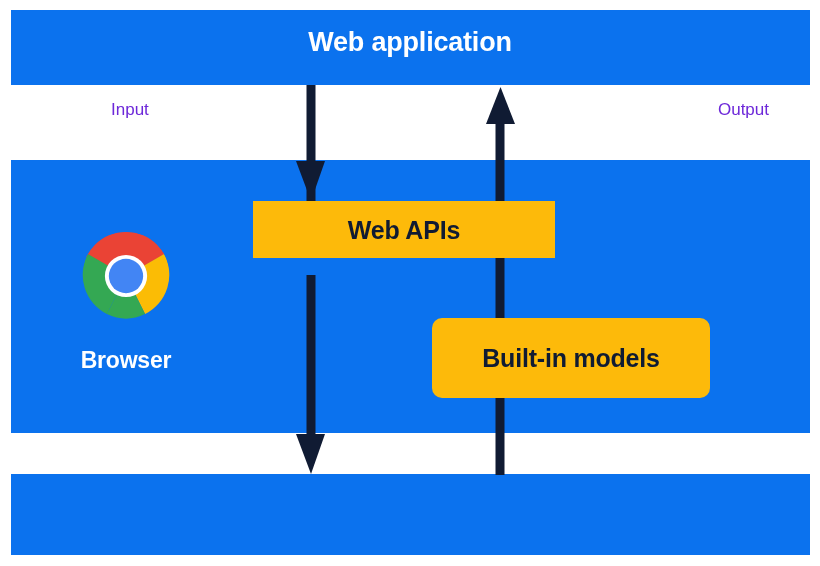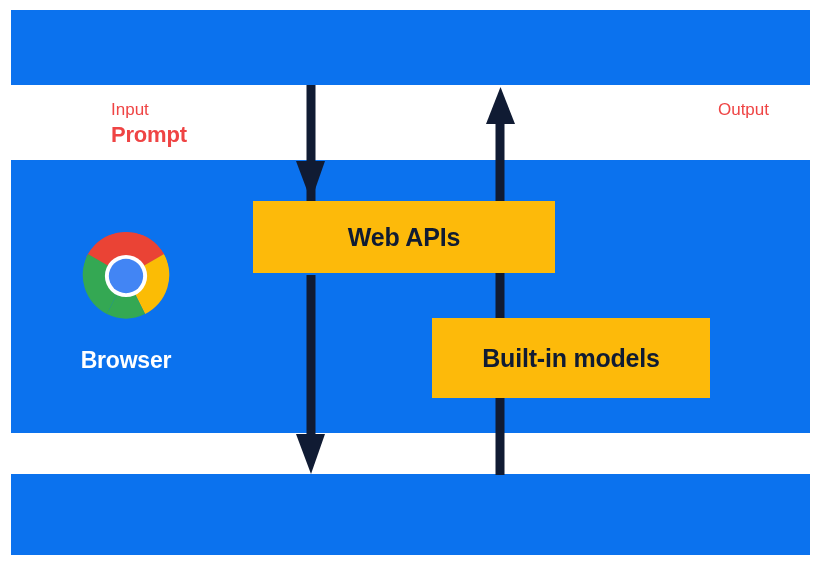--- a/index.html
+++ b/index.html
@@ -55,21 +55,21 @@
     font-weight: bold;
     letter-spacing: -0.2px;
     line-height: 1;
   }
   #webapp-title { top: 29px; }
   #hardware-title { top: 500px; }
 
   
   .io-block {
     position: absolute;
-    color: #ef4444;
+    color: #6d28d9;
     line-height: 1.15;
   }
   #io-input {
     left: 111px;
     top: 100px;
     text-align: left;
   }
   #io-output {
     right: 51px;
     top: 100px;
@@ -108,29 +108,30 @@
     justify-content: center;
     text-align: center;
     font-weight: bold;
     letter-spacing: -0.2px;
     line-height: 1.2;
   }
   #box-webapis {
     left: 253px;
     top: 201px;
     width: 302px;
-    height: 72px;
+    height: 57px;
     font-size: 25px;
   }
   #box-builtin {
     left: 432px;
     top: 318px;
     width: 278px;
     height: 80px;
     font-size: 25px;
+    border-radius: 10px;
   }
 
   
   #browser-group {
     position: absolute;
     left: 52px;
     top: 232px;
     width: 148px;
     text-align: center;
   }
@@ -149,28 +150,28 @@
     letter-spacing: -0.2px;
     line-height: 1;
   }
 </style>
 </head>
 <body>
 
 <div id="canvas">
 
   <div class="band" id="band-webapp"></div>
+  <div class="band-title" id="webapp-title">Web application</div>
 
   <div class="band" id="band-browser"></div>
 
   <div class="band" id="band-hardware"></div>
 
   <div class="io-block" id="io-input">
     <span class="io-kind">Input</span>
-    <span class="io-value">Prompt</span>
   </div>
 
   <div class="io-block" id="io-output">
     <span class="io-kind">Output</span>
   </div>
 
   <svg class="arrow-svg" viewBox="0 0 820 566">
 
     <g>
       <rect x="306.5" y="85" width="9" height="118" fill="#101B33"></rect>

